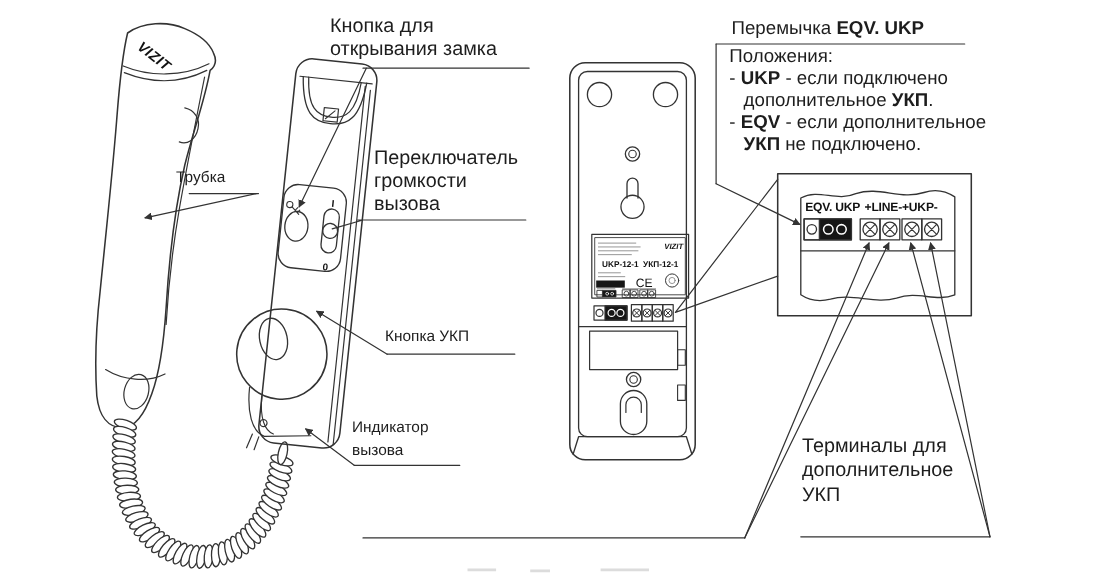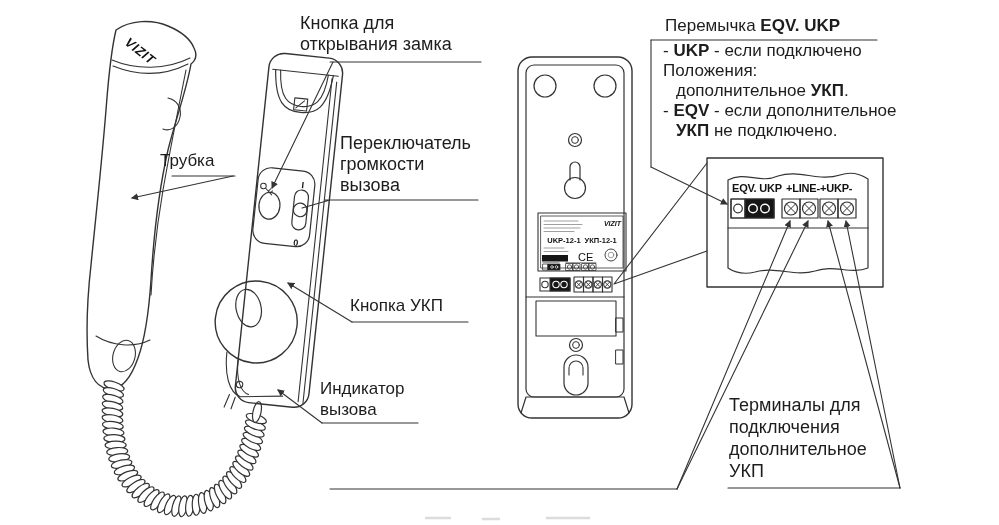--- a/index.html
+++ b/index.html
@@ -1,21 +1,21 @@
 <!DOCTYPE html>
 <html><head>
 <meta charset="utf-8">
 <style>
   html,body{margin:0;padding:0;background:#fff;}
   .stage{position:relative;width:999px;height:525px;background:#ffffff;overflow:hidden;
          font-family:"Liberation Sans",sans-serif;color:#1d1d1d;}
   .stage svg{position:absolute;left:0;top:0;}
   .lbl{position:absolute;text-align:left;z-index:3;}
   .f18{font-size:18px;line-height:21px;}
-  .f17{font-size:17px;line-height:21px;}
+  .f17{font-size:14px;line-height:21px;}
   .note-title{position:absolute;left:665px;top:16px;font-size:17px;z-index:3;}
   .note-body{position:absolute;left:663px;top:41px;font-size:17px;line-height:20px;z-index:3;}
   .note-body .ind{padding-left:13px;}
   b{font-weight:bold;}
   svg text{font-family:"Liberation Sans",sans-serif;fill:#111;}
   .t-detail{font-size:11px;font-weight:bold;letter-spacing:-0.2px;}
   .t-io{font-size:9px;font-weight:bold;}
   .t-vizit{font-size:13px;font-weight:bold;font-style:italic;letter-spacing:0.5px;}
   .t-brand{font-size:7px;font-weight:bold;font-style:italic;}
   .t-model{font-size:7.5px;font-weight:bold;}
@@ -267,30 +267,29 @@
   </div>
 
   <div class="lbl f17" style="left:320px;top:378px;width:100px;">
     <div>Индикатор</div>
     <div>вызова</div>
   </div>
 
 
   <div class="lbl f18" style="left:729px;top:394px;width:172px;line-height:22px;">
     <div>Терминалы для</div>
-    <div>подключения</div>
     <div>дополнительное</div>
     <div>УКП</div>
   </div>
 
   <div class="note-title">
     <span>Перемычка </span><b>EQV. UKP</b>
   </div>
 
   <div class="note-body">
+    <div>Положения:</div>
     <div><span>- </span><b>UKP</b><span> - если подключено</span></div>
-    <div>Положения:</div>
     <div class="ind"><span>дополнительное </span><b>УКП</b><span>.</span></div>
     <div><span>- </span><b>EQV</b><span> - если дополнительное</span></div>
     <div class="ind"><b>УКП</b><span> не подключено.</span></div>
   </div>
 
 </div>
 
 </body></html>

